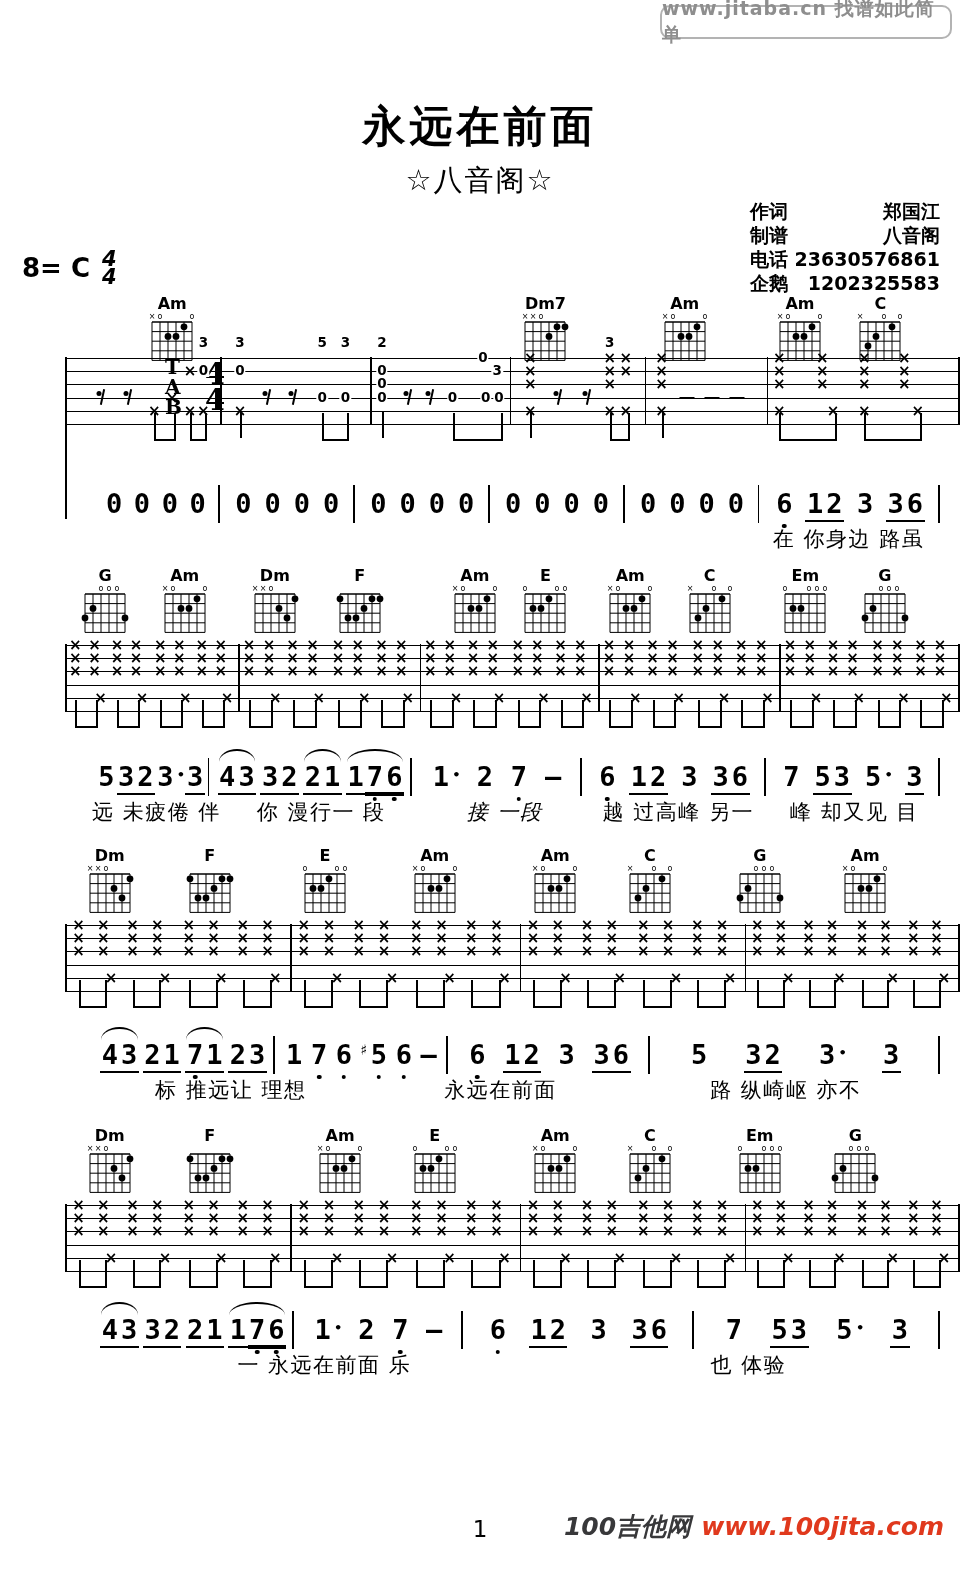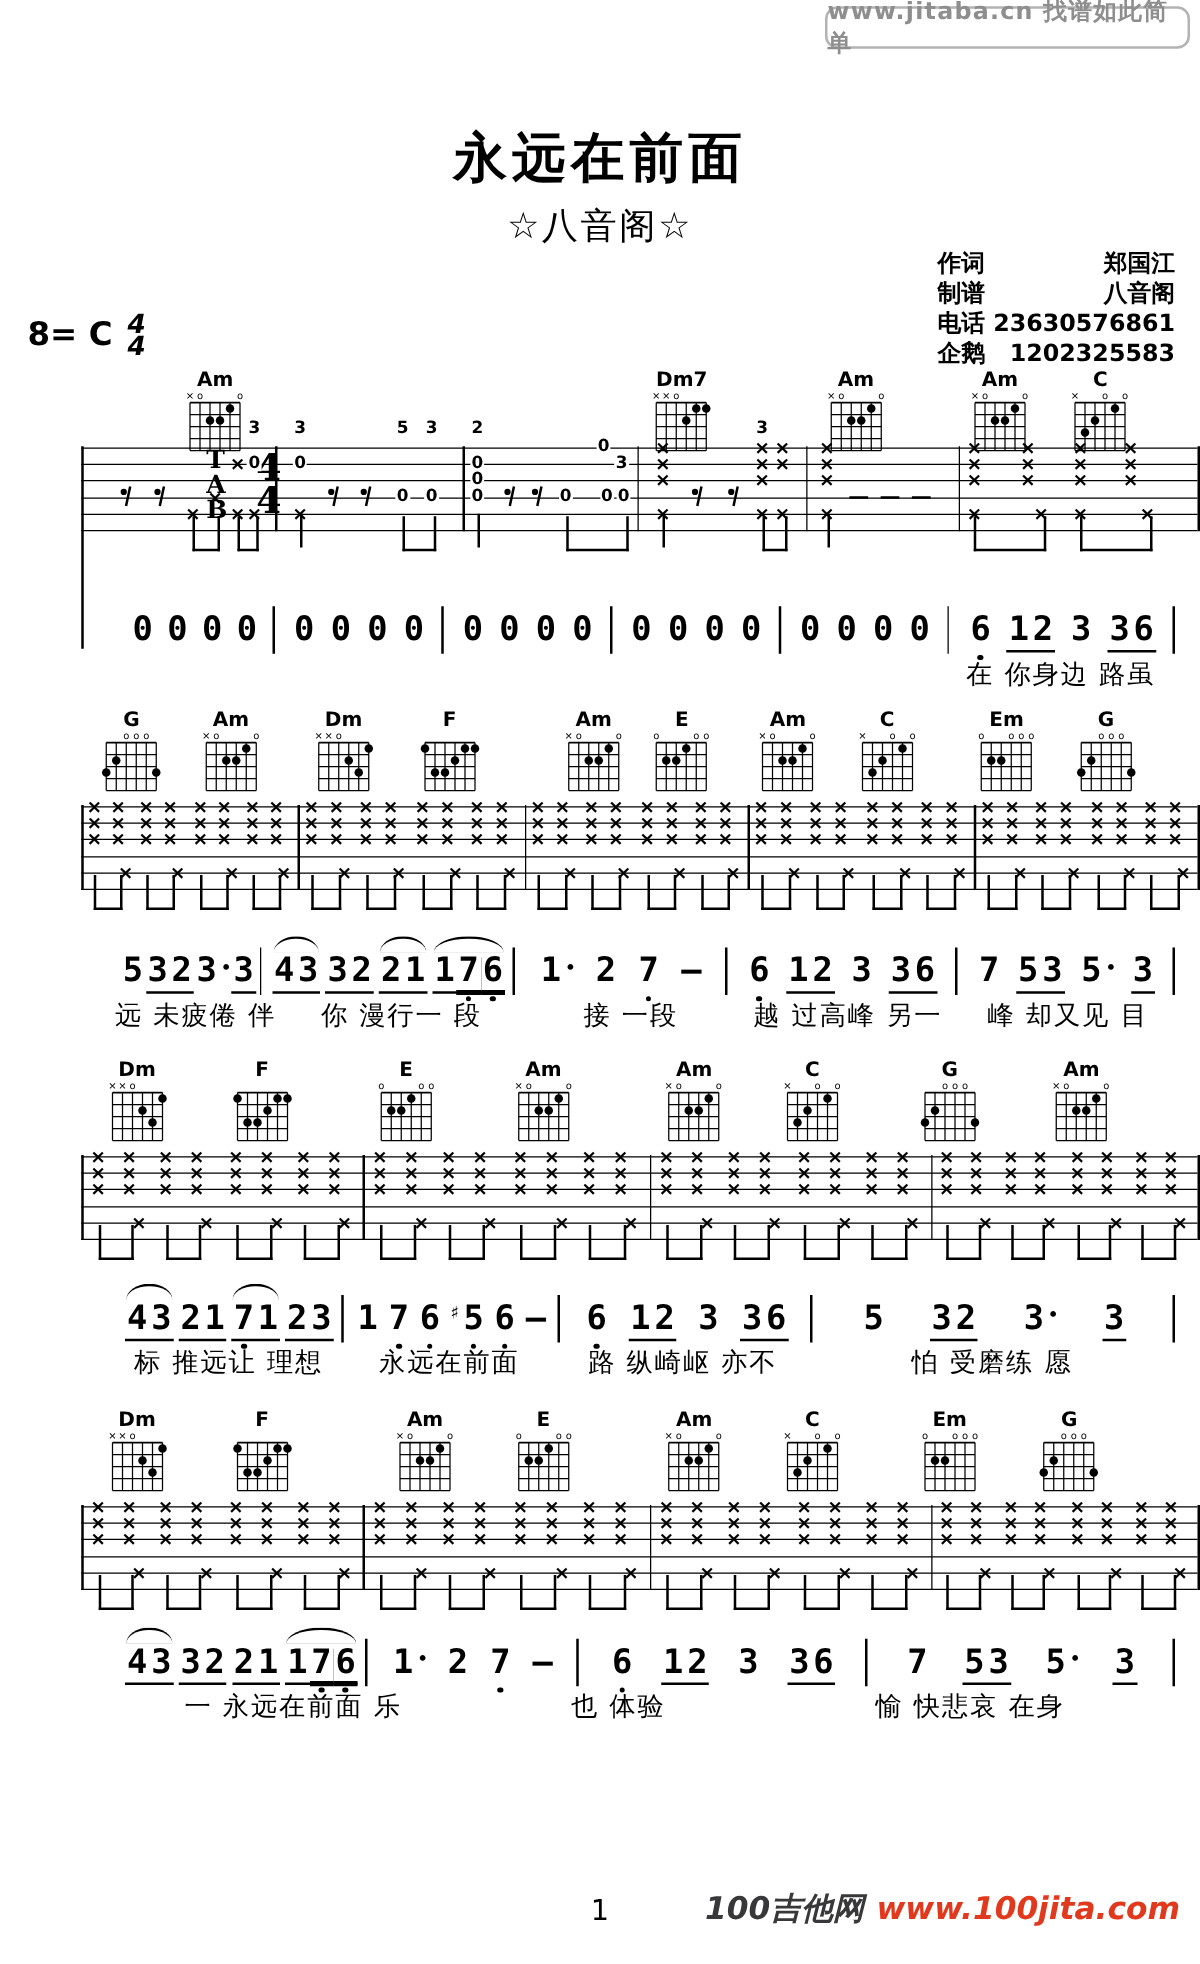--- a/index.html
+++ b/index.html
@@ -1423,21 +1423,21 @@
           <span class="dotafter">•</span>
         </span>
         <span class="grp ul">
           <span class="nch">3</span>
         </span>
       </div>
     </div>
     <div class="lrow" style="top: 799px;">
       <div class="lyr" style="flex-grow: 115;">远 未疲倦 伴</div>
       <div class="lyr" style="flex-grow: 205;">你 漫行一 段</div>
-      <div class="lyr" style="flex-grow: 170;">接 一段</div>
+      <div class="lyr" style="flex-grow: 170; font-style: italic;">接 一段</div>
       <div class="lyr" style="flex-grow: 185;">越 过高峰 另一</div>
       <div class="lyr" style="flex-grow: 175;">峰 却又见 目</div>
     </div>
     <div class="nrow" style="top: 1040px;">
       <div class="meas" style="flex-grow: 180;">
         <span class="grp ul">
           <span class="tie"></span>
           <span class="nch">4</span>
           <span class="nch">3</span>
         </span>
@@ -1506,21 +1506,20 @@
         </span>
         <span class="grp ul">
           <span class="nch">3</span>
         </span>
       </div>
     </div>
     <div class="lrow" style="top: 1077px;">
       <div class="lyr" style="flex-grow: 180;">标 推远让 理想</div>
       <div class="lyr" style="flex-grow: 170;">永远在前面</div>
       <div class="lyr" style="flex-grow: 200;">路 纵崎岖 亦不</div>
-      <div class="lyr" style="flex-grow: 290;">怕 受磨练 愿</div>
     </div>
     <div class="nrow" style="top: 1315px;">
       <div class="meas" style="flex-grow: 200;">
         <span class="grp ul">
           <span class="tie"></span>
           <span class="nch">4</span>
           <span class="nch">3</span>
         </span>
         <span class="grp ul">
           <span class="nch">3</span>
@@ -1581,20 +1580,19 @@
           <span class="dotafter">•</span>
         </span>
         <span class="grp ul">
           <span class="nch">3</span>
         </span>
       </div>
     </div>
     <div class="lrow" style="top: 1352px;">
       <div class="lyr" style="flex-grow: 200;">一 永远在前面 乐</div>
       <div class="lyr" style="flex-grow: 165;">也 体验</div>
-      <div class="lyr" style="flex-grow: 230;">愉 快悲哀 在身</div>
     </div>
   </div>
 
 <div class="pageno">1</div>
 <div class="sitefoot">
   <span class="s1">100吉他网</span><span class="s2">www.100jita.com</span>
 </div>
 
 </body></html>

